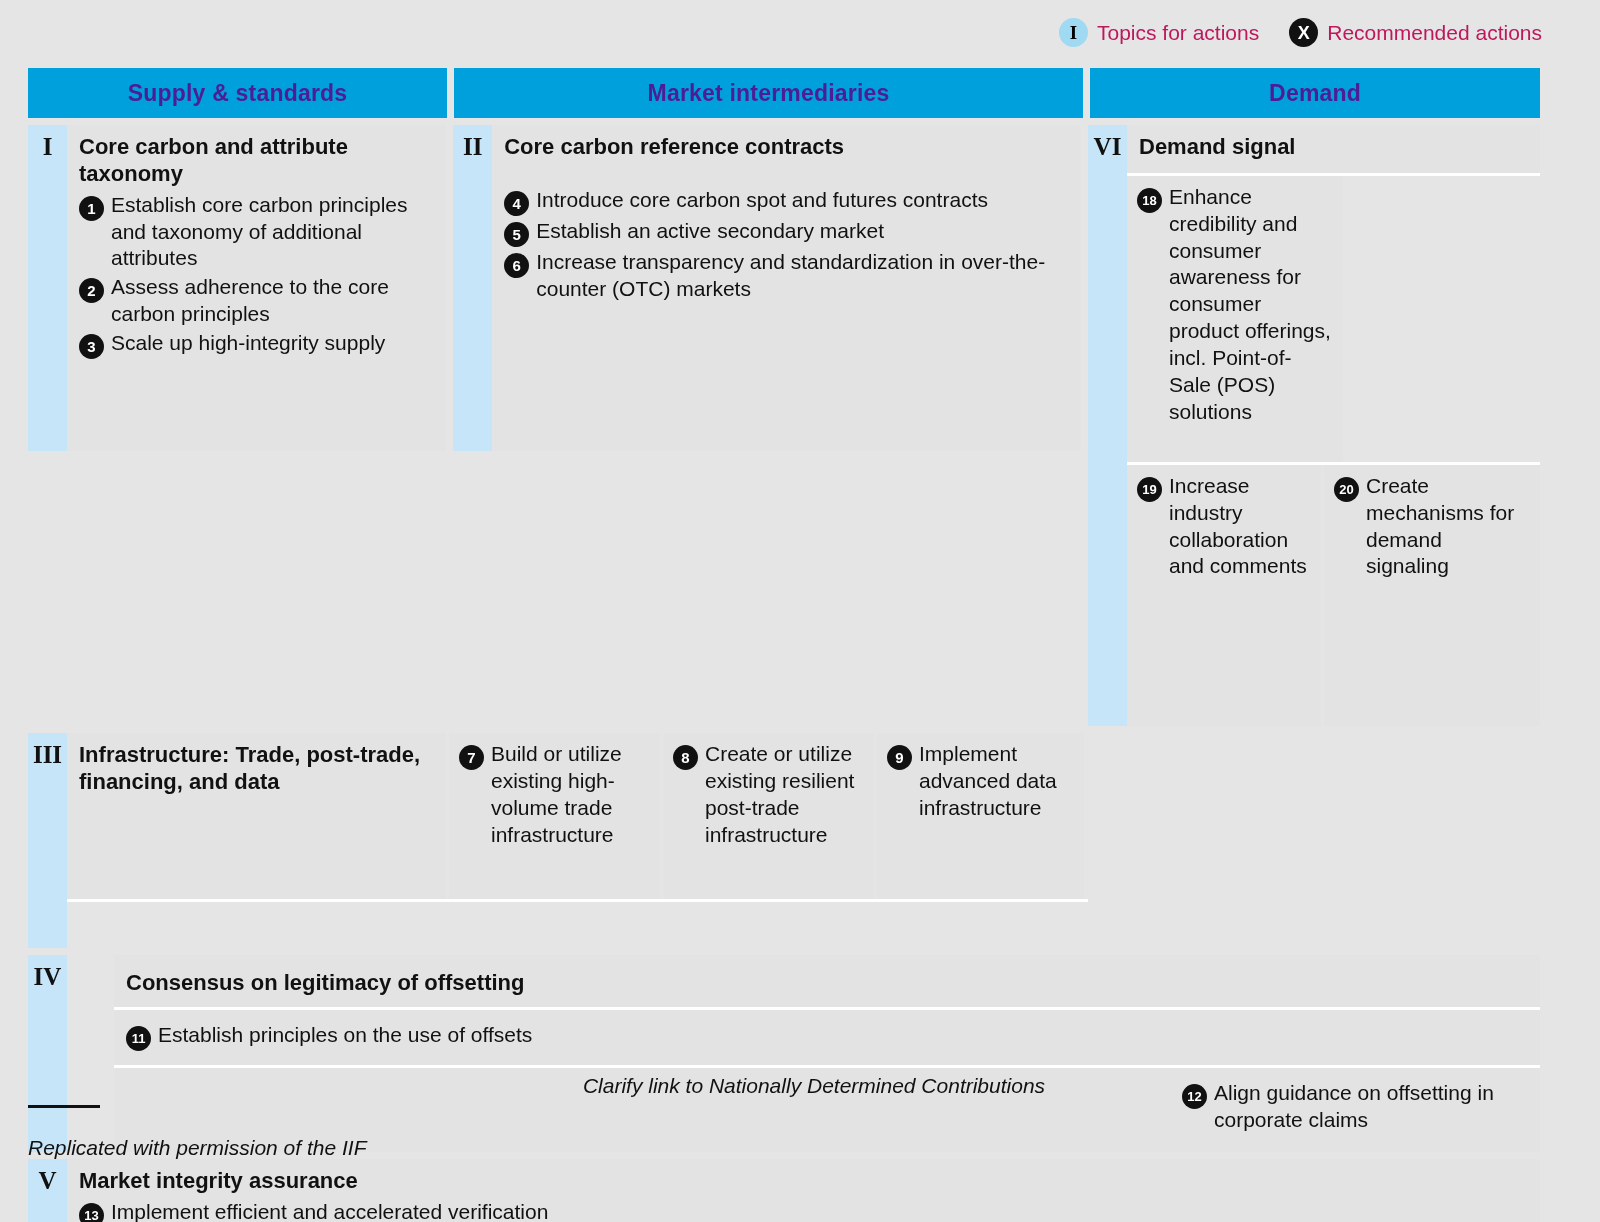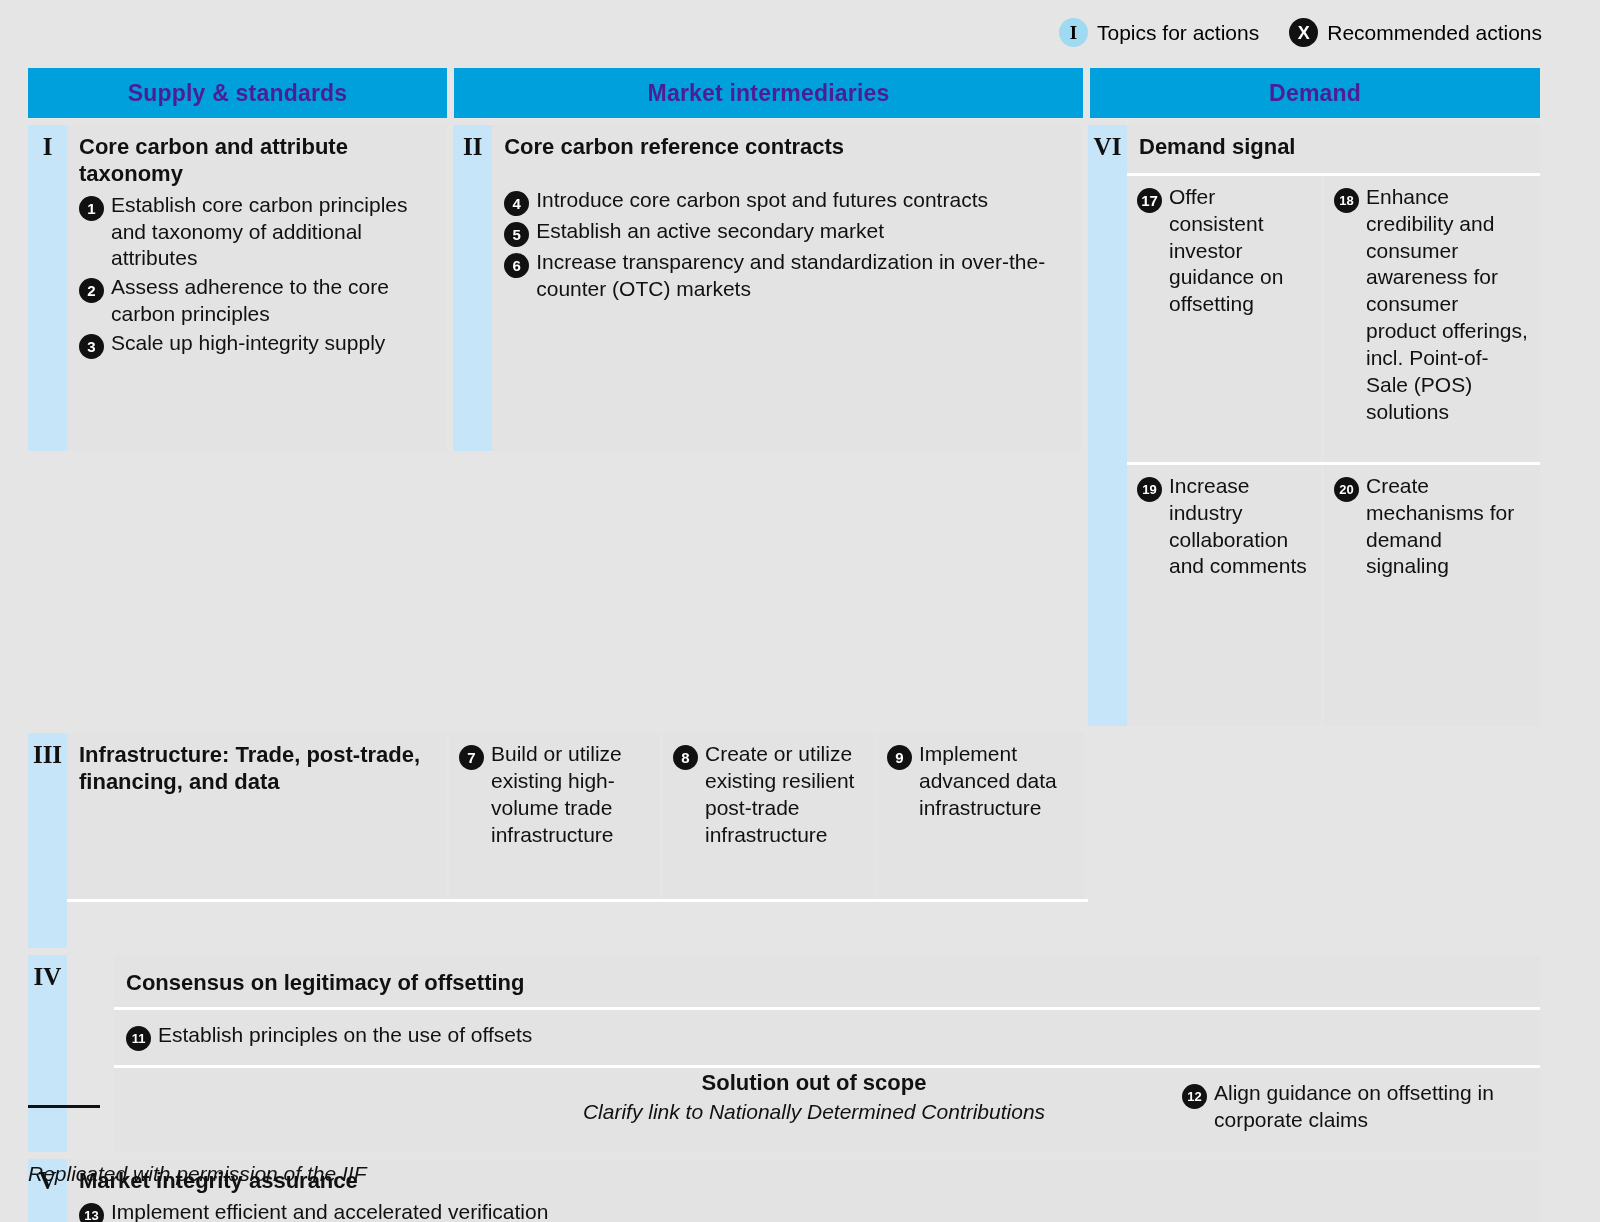--- a/index.html
+++ b/index.html
@@ -11,21 +11,21 @@
     overflow:hidden;
   }
   .page{position:relative;width:1600px;height:1222px;}
 
   
   .legend{
     position:absolute; top:18px; right:58px;
     display:flex; align-items:center; gap:30px;
   }
   .legend-item{display:flex;align-items:center;gap:9px;}
-  .legend-text{font-size:21px;color:#000000;}
+  .legend-text{font-size:21px;color:#be185d;}
   .badge-circle{
     width:29px;height:29px;border-radius:50%;
     display:flex;align-items:center;justify-content:center;
     font-size:17px;font-weight:bold;line-height:1;
   }
   .badge-blue{background:#9fd9f2;color:#000;font-family:"Liberation Serif",serif;font-size:19px;}
   .badge-black{background:#111;color:#fff;font-size:18px;}
 
   
   .board{position:absolute;left:28px;top:68px;width:1512px;}
@@ -173,26 +173,20 @@
 
       <div class="band blk-dem" style="height:601px;">
         <div class="stripe">
             <span>VI</span>
           </div>
         <div class="panel" style="display:flex;flex-direction:column;background:transparent;">
           <div class="sec-title" style="background:#e3e3e3;padding-bottom:12px;">Demand signal</div>
           <div class="sep"></div>
 
           <div class="demand-cells" style="height:286px;">
-            <div class="cell" style="width:194px;">
-              <div class="item">
-                <span class="num">17</span>
-                <span class="itxt">Offer consistent investor guidance on offsetting</span>
-              </div>
-            </div>
             <div class="cell" style="width:216px;">
               <div class="item">
                 <span class="num small">18</span>
                 <span class="itxt">Enhance credibility and consumer awareness for consumer product offerings, incl. Point-of-Sale (POS) solutions</span>
               </div>
             </div>
           </div>
           <div class="sep"></div>
 
           <div class="demand-cells" style="flex:1;">
@@ -296,19 +290,18 @@
           </div>
 
         </div>
       </div>
     </div>
   </div>
 
   <div class="footer">
     <div class="foot-line"></div>
     <div class="scope">
-      <div class="scope-title">Solution out of scope</div>
       <div class="scope-sub">Clarify link to Nationally Determined Contributions</div>
     </div>
     <div class="credit">Replicated with permission of the IIF</div>
   </div>
 
 </div>
 
 </body></html>

